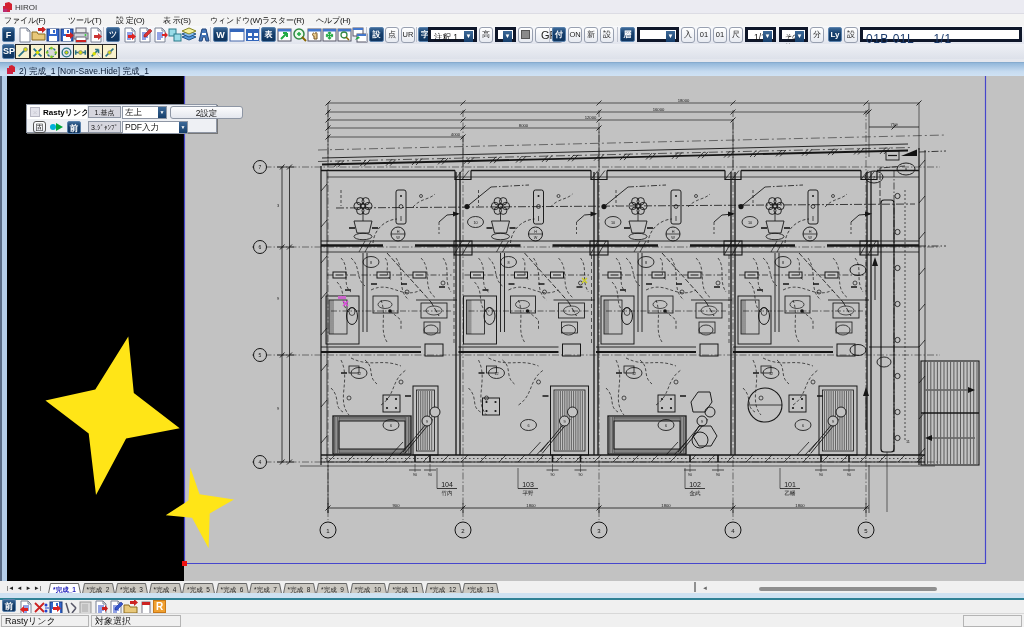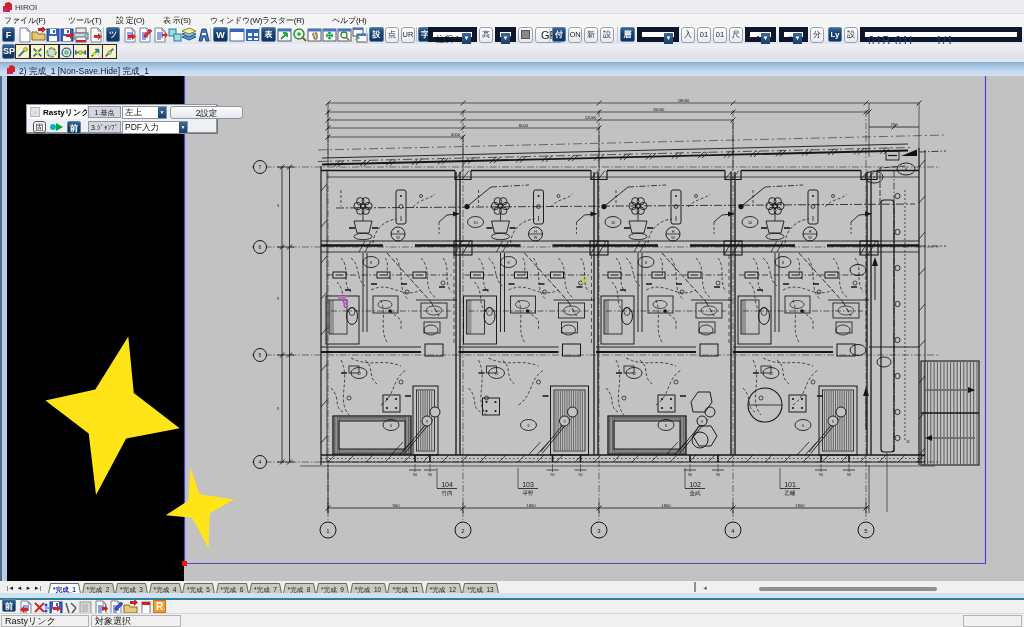--- a/index.html
+++ b/index.html
@@ -9,21 +9,21 @@
 
 #titlebar{left:0;top:0;width:1024px;height:14px;background:#ebebf2;border-bottom:1px solid #dcdce4}
 #titlebar .txt{position:absolute;left:15px;top:3px;font-size:8px;color:#333}
 #menubar{left:0;top:14px;width:1024px;height:12px;background:#f4f4f4;font-size:8px;color:#111;letter-spacing:-0.2px}
 #menubar span{position:absolute;top:1px}
 #tb1{left:0;top:26px;width:1024px;height:18px;background:linear-gradient(#f8f9fb,#e2e5ee)}
 #tb2{left:0;top:44px;width:1024px;height:15px;background:linear-gradient(#eef0f5,#dde1ea)}
 #tbgap{left:0;top:59px;width:1024px;height:3px;background:#e4e7ee}
 .nbtn{position:absolute;height:16px;background:linear-gradient(#3c6998,#163f6c 40%,#0f3560);border:1px solid #5b82ac;border-radius:2px;color:#fff;font-size:9px;font-weight:bold;text-align:center;line-height:14px}
 .wbtn{position:absolute;height:16px;background:linear-gradient(#ffffff,#e7eaf1);border:1px solid #98a0b0;border-radius:3px;color:#222;font-size:9px;text-align:center;line-height:14px}
-.combo{position:absolute;height:15px;background:#fff;border:5px solid #0f172a}
+.combo{position:absolute;height:15px;background:#fff;border:3px solid #0f172a}
 .combo .ar{position:absolute;right:1px;top:1px;width:9px;height:11px;background:linear-gradient(#3c6998,#163f6c);color:#fff;font-size:6px;text-align:center;line-height:11px}
 .combo .t{position:absolute;left:3px;top:2px;font-size:8.5px;color:#111}
 .icon{position:absolute;width:16px;height:16px}
 .sep{position:absolute;width:1px;height:15px;background:#c0c4d0}
 .snap{position:absolute;width:15px;height:15px;background:#f8f1cd;border:1px solid #2a2a2a}
 
 #doctitle{left:0;top:62px;width:1024px;height:14px;background:linear-gradient(#92b7da,#c6dbf0 65%,#cfe2f4);border-top:1px solid #86abce}
 #doctitle .txt{position:absolute;left:19px;top:2.5px;font-size:8.5px;color:#0a1a33}
 #client{left:0;top:76px;width:1024px;height:505px;background:#c2c2c2}
 #leftedge{left:0;top:76px;width:2px;height:506px;background:#5a6b85}
@@ -62,21 +62,21 @@
     <div class="txt">HIROI</div>
   </div>
 
   <div id="menubar" class="abs">
     <span style="left:4px">ファイル(F)</span>
     <span style="left:68px">ツール(T)</span>
     <span style="left:116px">設 定(O)</span>
     <span style="left:163px">表 示(S)</span>
     <span style="left:210px">ウィンドウ(W)</span>
     <span style="left:262px">ラスター(R)</span>
-    <span style="left:332px">ヘルプ(H)</span>
+    <span style="left:316px">ヘルプ(H)</span>
   </div>
 
   <div id="tb1" class="abs"></div>
   <div id="tb1icons">
       <div class="nbtn" style="left:2px;top:27px;width:13px;height:15px;font-size:9px">F</div>
 <svg class="icon" style="left:17px;top:27px" width="12" height="14" viewBox="0 0 16 16" preserveAspectRatio="none">
         <path d="M3 1 L10 1 L13 4 L13 15 L3 15 Z" fill="#fff" stroke="#7a8294" stroke-width="1"></path>
         <path d="M10 1 L10 4 L13 4" fill="none" stroke="#7a8294"></path>
       </svg>
 <svg class="icon" style="left:31px;top:27px" width="12" height="14" viewBox="0 0 16 16" preserveAspectRatio="none">

